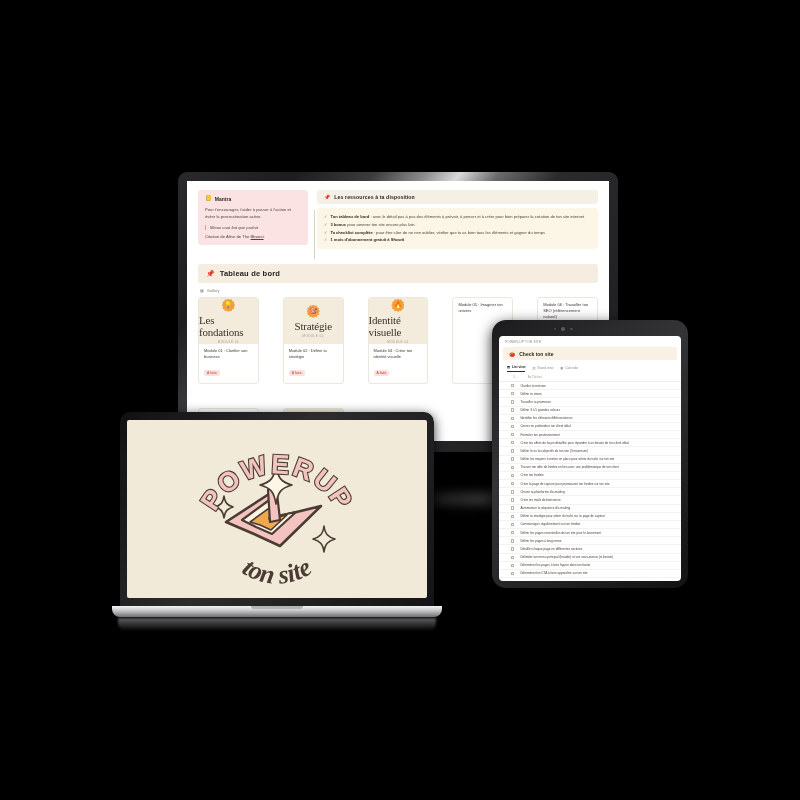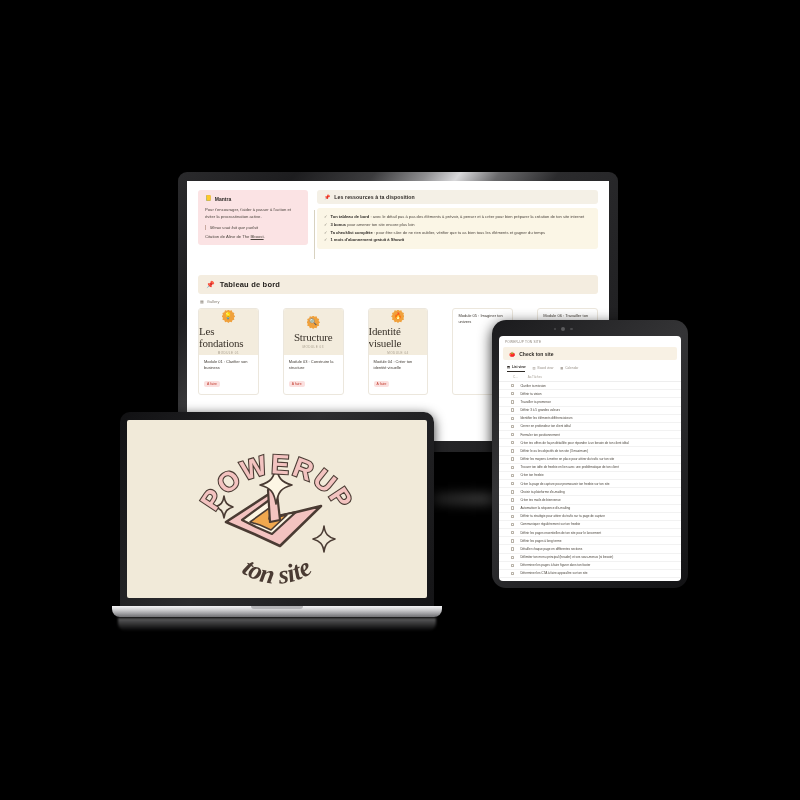--- a/index.html
+++ b/index.html
@@ -67,21 +67,21 @@
   .res-title { font-size: 5.2px; font-weight: 700; color: #2e2a26; letter-spacing: .1px; }
   .res-box { background: #fbf6e6; border-radius: 3px; padding: 5px 7px; position: relative; }
   .res-box::before {
     content:""; position:absolute; left:-3px; top:2px; bottom:-10px; width:1px; background:#d8d2c0;
   }
   .res-item { display: flex; gap: 3px; font-size: 4.1px; line-height: 1.9; color: #4b443d; }
   .res-check { color: #6f6a5f; }
   .res-item b { color: #2e2a26; }
 
   .sec-head {
-    margin-top: 26px; background: #f4ede0; border-radius: 3px;
+    margin-top: 15px; background: #f4ede0; border-radius: 3px;
     padding: 5px 8px; display: flex; align-items: center; gap: 5px;
   }
   .sec-ico { font-size: 7px; }
   .sec-title { font-size: 7.5px; font-weight: 700; color: #26221e; letter-spacing: .2px; }
   .gallery-tab { display:flex; align-items:center; gap:3px; margin: 5px 0 4px 2px; }
   .gal-ico { font-size: 4px; color:#8a8378; }
   .gal-label { font-size: 4px; color: #8a8378; }
 
   .cards { display: grid; grid-template-columns: repeat(5, 1fr); gap: 24px; }
   .card {
@@ -245,26 +245,26 @@
                 </span>
                 <span class="card-name">Les fondations</span>
                 <span class="card-mod">MODULE 01</span>
               </div>
               <div class="card-foot"><div class="card-label">Module 01 : Clarifier son business</div><span class="card-tag">À faire</span></div>
             </div>
             <div class="card">
               <div class="card-img">
                 <span class="badge">
                   <span class="star"></span>
-                  <span class="glyph">🔍</span>
+                  <span class="glyph">🎯</span>
                 </span>
-                <span class="card-name">Structure</span>
-                <span class="card-mod">MODULE 03</span>
-              </div>
-              <div class="card-foot"><div class="card-label">Module 03 : Construire la structure</div><span class="card-tag">À faire</span></div>
+                <span class="card-name">Stratégie</span>
+                <span class="card-mod">MODULE 02</span>
+              </div>
+              <div class="card-foot"><div class="card-label">Module 02 : Définir ta stratégie</div><span class="card-tag">À faire</span></div>
             </div>
             <div class="card">
               <div class="card-img">
                 <span class="badge">
                   <span class="star"></span>
                   <span class="glyph">🔥</span>
                 </span>
                 <span class="card-name">Identité visuelle</span>
                 <span class="card-mod">MODULE 04</span>
               </div>

